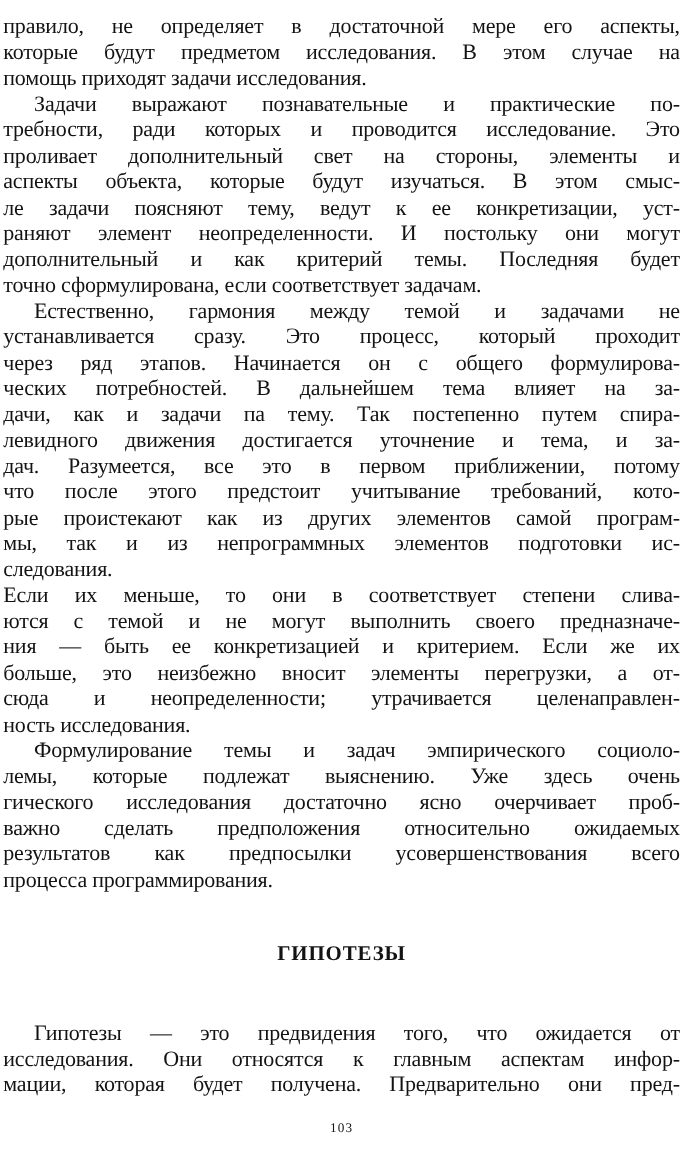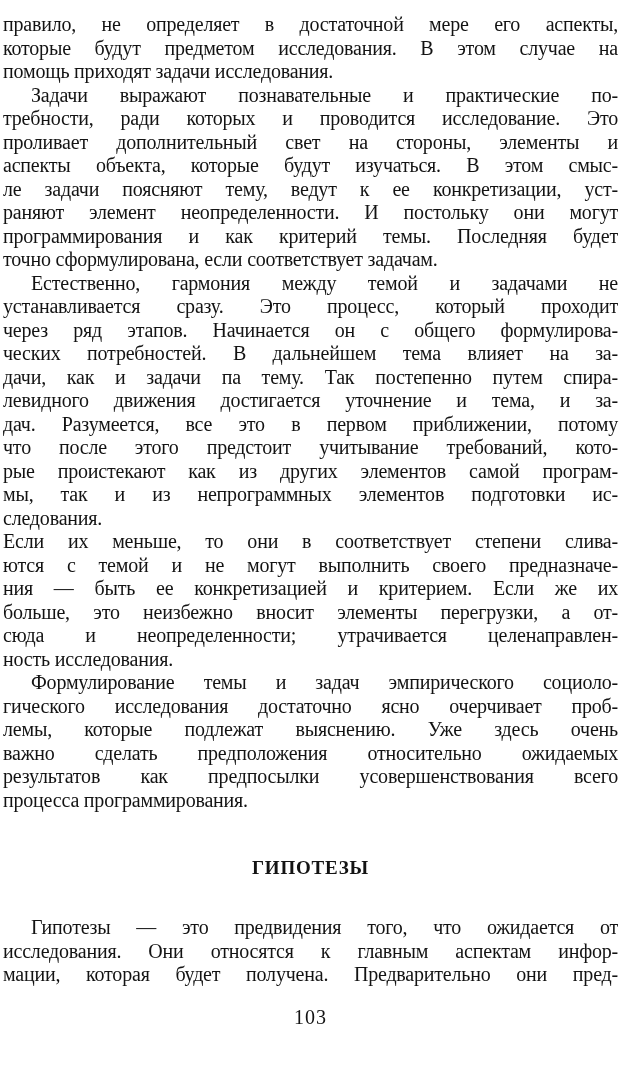--- a/index.html
+++ b/index.html
@@ -22,30 +22,30 @@
     height: 23.5px;
     letter-spacing: -0.2px;
     text-align: justify;
     text-align-last: justify;
     white-space: normal;
   }
   .line.last { text-align-last: left; }
   .line.indent { text-indent: 28px; }
   .heading {
     margin-top: 44px;
-    margin-bottom: 36px;
+    margin-bottom: 48px;
     line-height: 24px;
     font-size: 19px;
     font-weight: bold;
     letter-spacing: 0.8px;
     text-align: center;
   }
   .page-number {
     margin-top: 19px;
-    font-size: 20px;
+    font-size: 12px;
     letter-spacing: 1px;
     text-align: center;
   }
 </style>
 </head>
 <body>
 
 <main class="page">
   <div id="content">
       <div class="paragraph">
@@ -53,21 +53,21 @@
         <div class="line">которые будут предметом исследования. В этом случае на</div>
         <div class="line last">помощь приходят задачи исследования.</div>
       </div>
       <div class="paragraph">
         <div class="line indent">Задачи выражают познавательные и практические по-</div>
         <div class="line">требности, ради которых и проводится исследование. Это</div>
         <div class="line">проливает дополнительный свет на стороны, элементы и</div>
         <div class="line">аспекты объекта, которые будут изучаться. В этом смыс-</div>
         <div class="line">ле задачи поясняют тему, ведут к ее конкретизации, уст-</div>
         <div class="line">раняют элемент неопределенности. И постольку они могут</div>
-        <div class="line">программирования и как критерий темы. Последняя будет</div>
+        <div class="line">дополнительный и как критерий темы. Последняя будет</div>
         <div class="line last">точно сформулирована, если соответствует задачам.</div>
       </div>
       <div class="paragraph">
         <div class="line indent">Естественно, гармония между темой и задачами не</div>
         <div class="line">устанавливается сразу. Это процесс, который проходит</div>
         <div class="line">через ряд этапов. Начинается он с общего формулирова-</div>
         <div class="line">ческих потребностей. В дальнейшем тема влияет на за-</div>
         <div class="line">дачи, как и задачи па тему. Так постепенно путем спира-</div>
         <div class="line">левидного движения достигается уточнение и тема, и за-</div>
         <div class="line">дач. Разумеется, все это в первом приближении, потому</div>
@@ -79,22 +79,22 @@
       <div class="paragraph">
         <div class="line">Если их меньше, то они в соответствует степени слива-</div>
         <div class="line">ются с темой и не могут выполнить своего предназначе-</div>
         <div class="line">ния — быть ее конкретизацией и критерием. Если же их</div>
         <div class="line">больше, это неизбежно вносит элементы перегрузки, а от-</div>
         <div class="line">сюда и неопределенности; утрачивается целенаправлен-</div>
         <div class="line last">ность исследования.</div>
       </div>
       <div class="paragraph">
         <div class="line indent">Формулирование темы и задач эмпирического социоло-</div>
+        <div class="line">лемы, которые подлежат выяснению. Уже здесь очень</div>
         <div class="line">гического исследования достаточно ясно очерчивает проб-</div>
-        <div class="line">лемы, которые подлежат выяснению. Уже здесь очень</div>
         <div class="line">важно сделать предположения относительно ожидаемых</div>
         <div class="line">результатов как предпосылки усовершенствования всего</div>
         <div class="line last">процесса программирования.</div>
       </div>
       <div class="heading">ГИПОТЕЗЫ</div>
       <div class="paragraph">
         <div class="line indent">Гипотезы — это предвидения того, что ожидается от</div>
         <div class="line">исследования. Они относятся к главным аспектам инфор-</div>
         <div class="line">мации, которая будет получена. Предварительно они пред-</div>
       </div>

